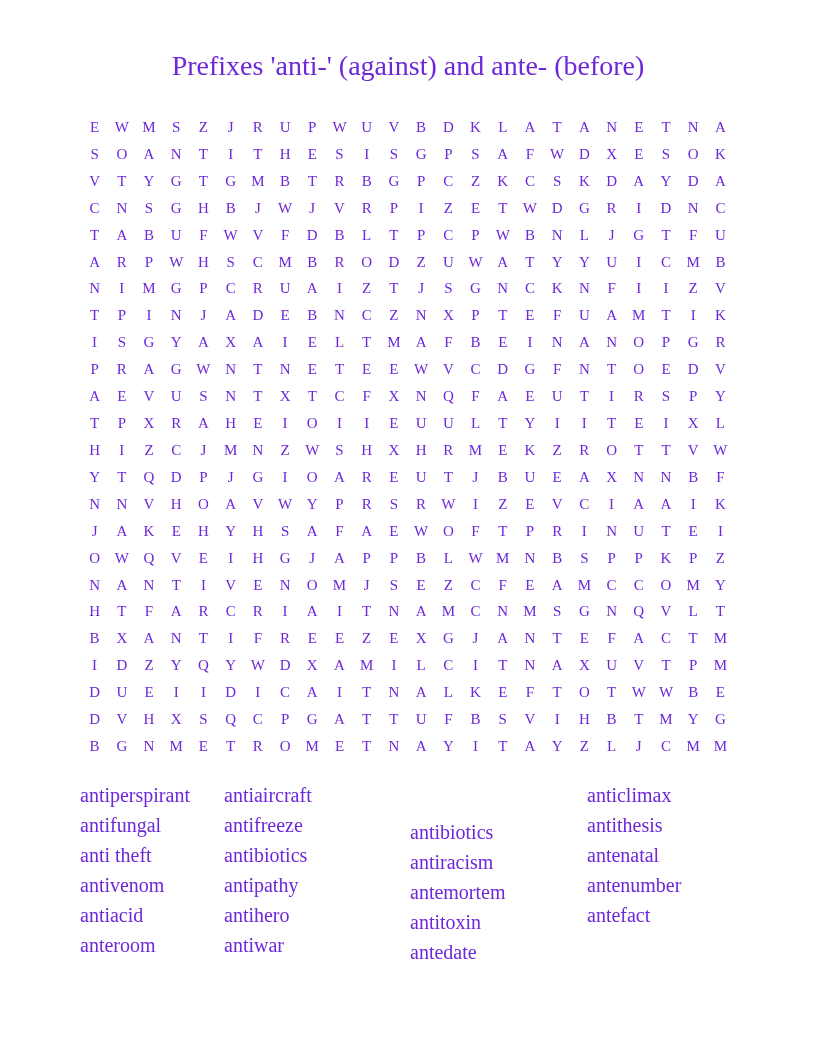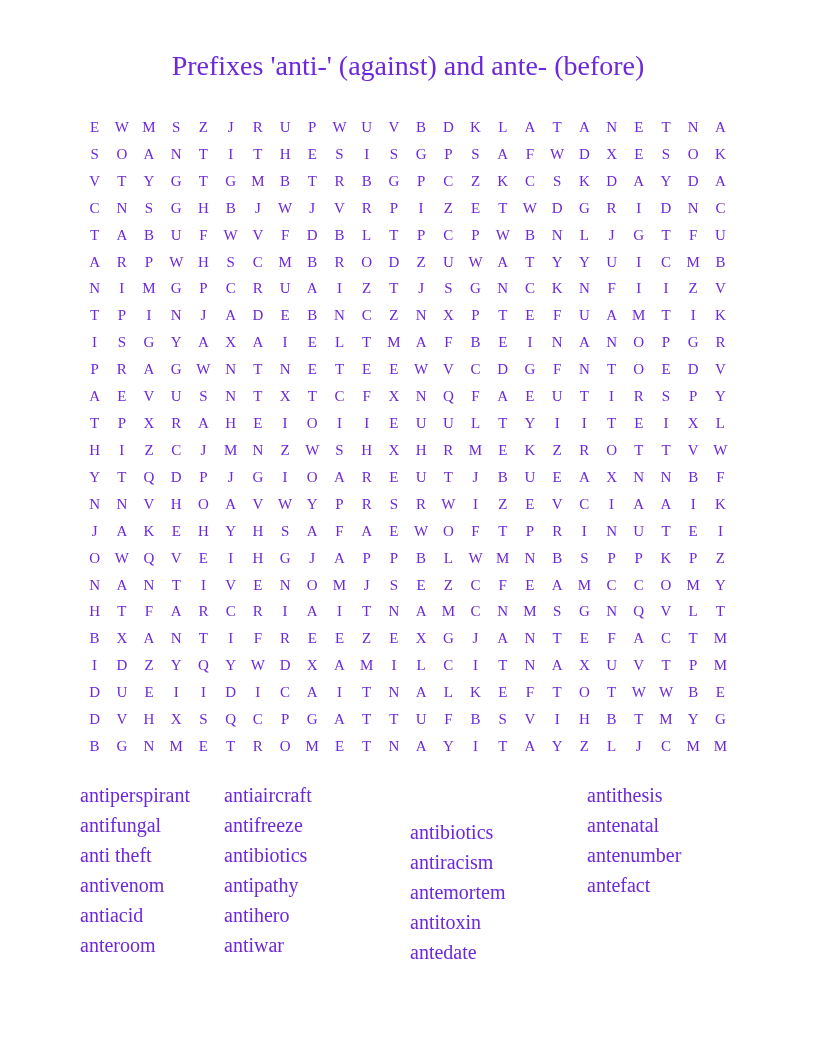--- a/index.html
+++ b/index.html
@@ -663,19 +663,20 @@
         <div class="word">antiwar</div>
       </div>
     <div class="word-col word-col-3">
         <div class="word">antibiotics</div>
         <div class="word">antiracism</div>
         <div class="word">antemortem</div>
         <div class="word">antitoxin</div>
         <div class="word">antedate</div>
       </div>
     <div class="word-col word-col-4">
+        <div class="word">anticlimax</div>
         <div class="word">antithesis</div>
         <div class="word">antenatal</div>
         <div class="word">antenumber</div>
         <div class="word">antefact</div>
       </div>
   </div>
 </div>
 
 </body></html>

